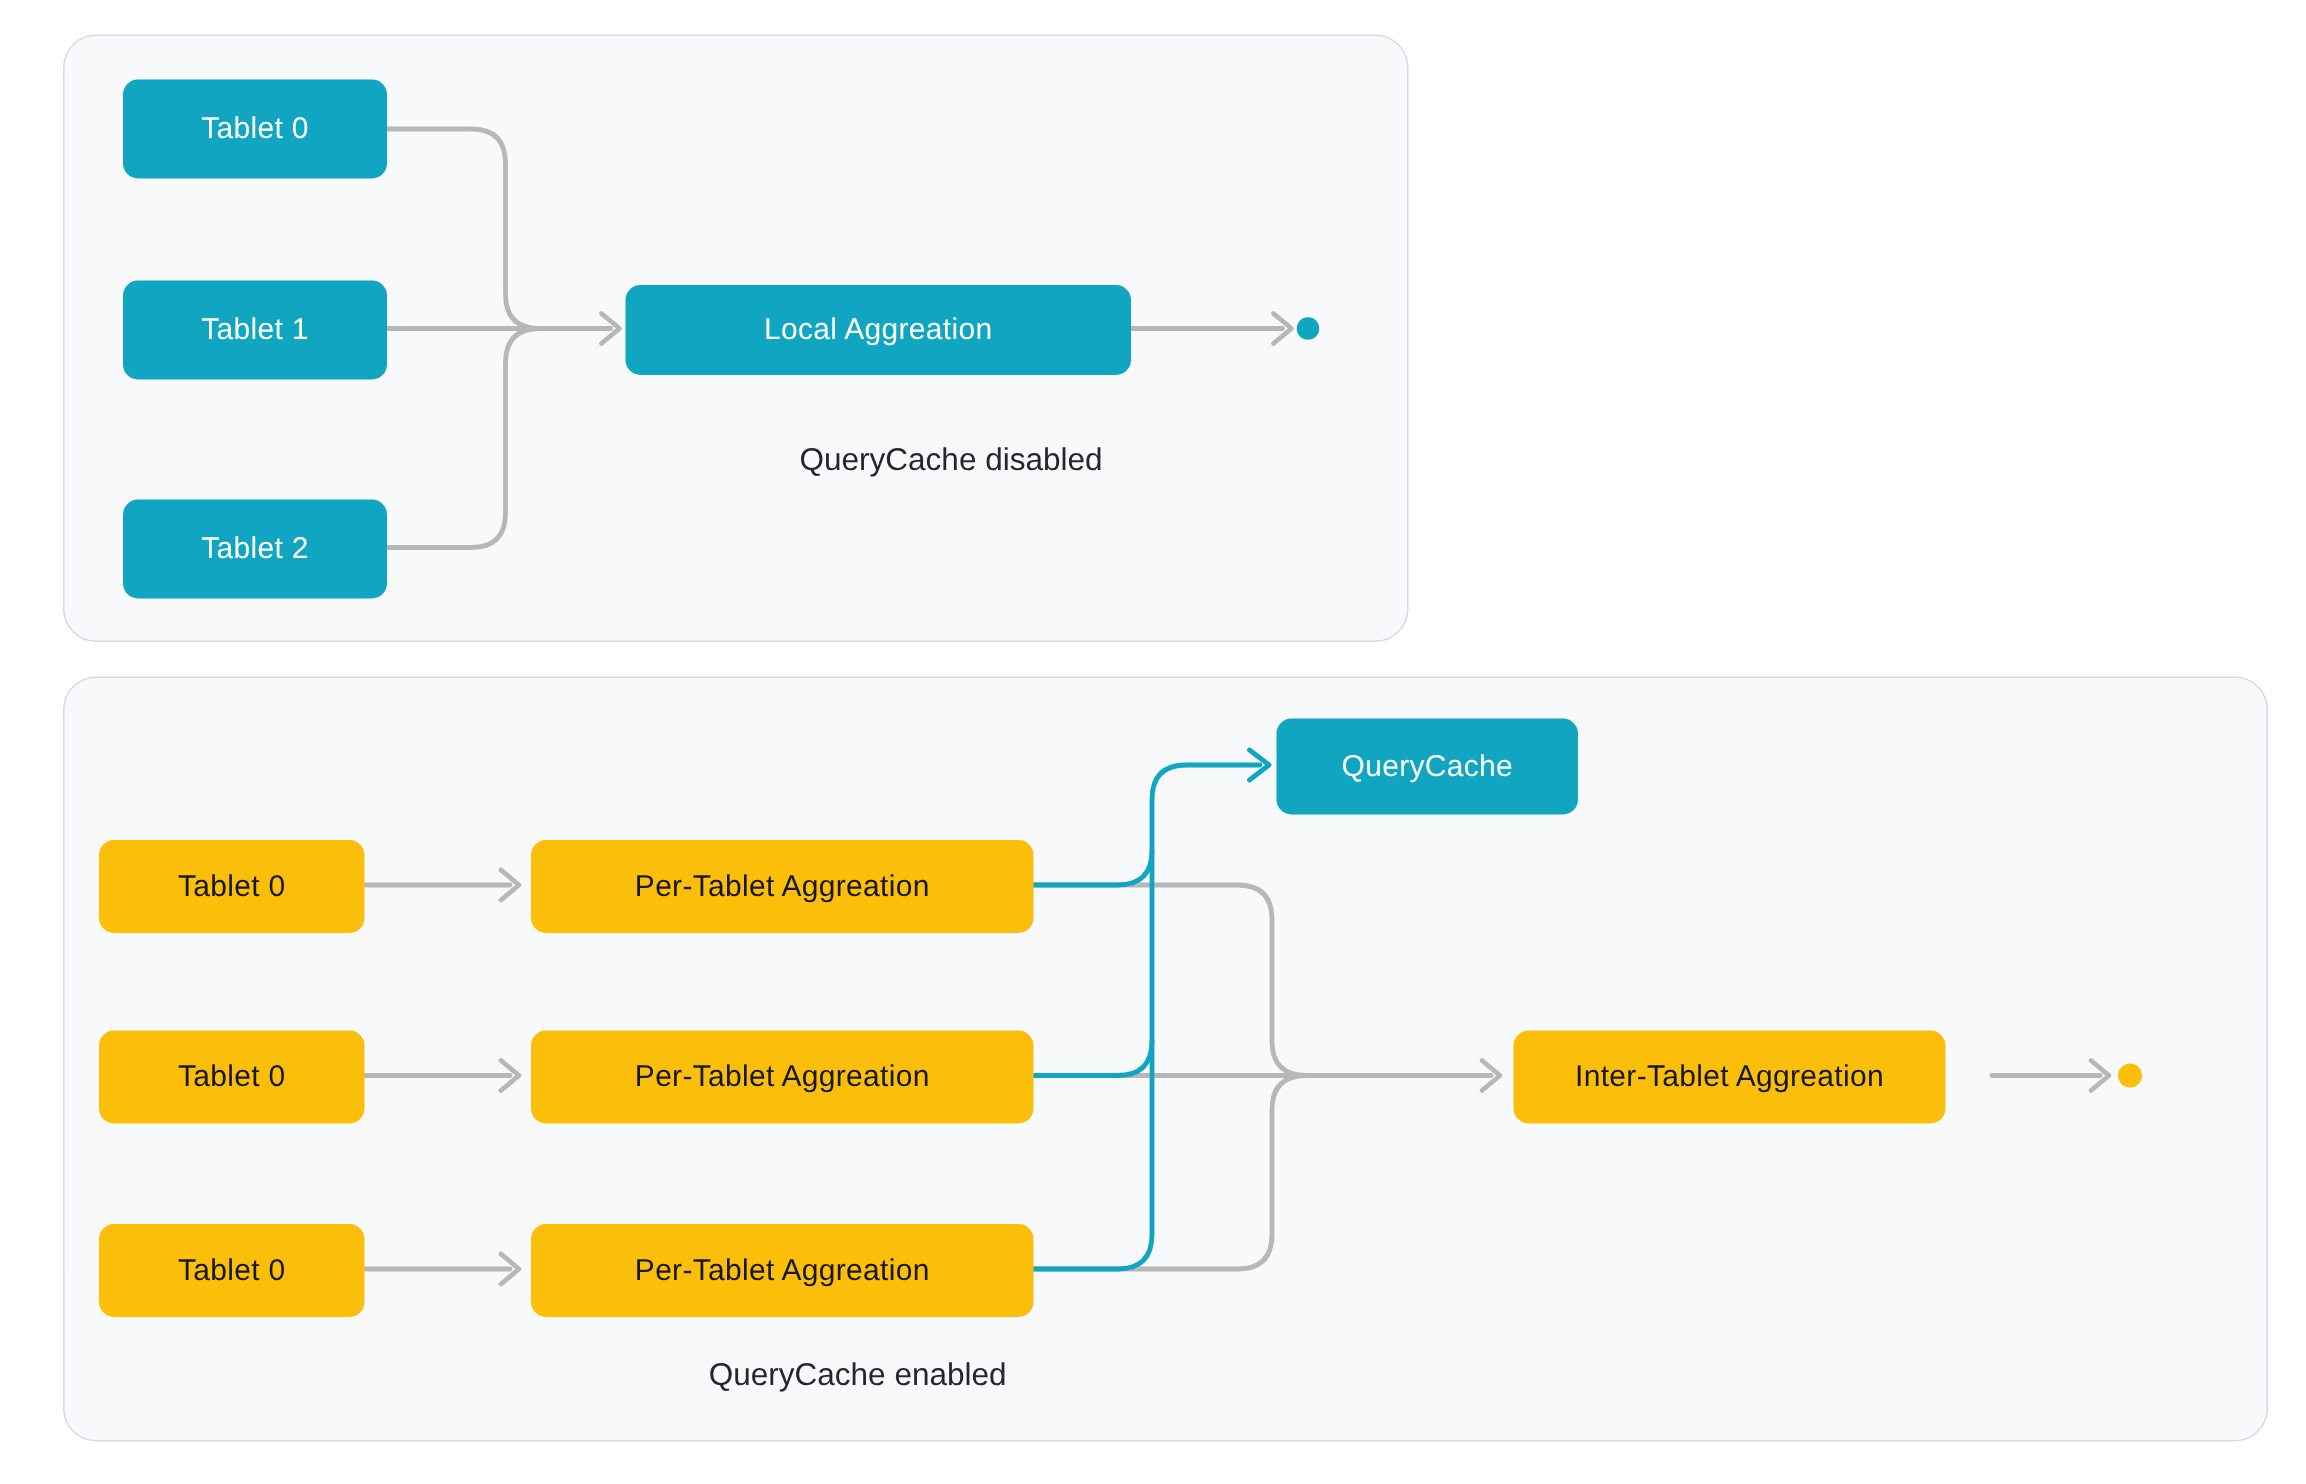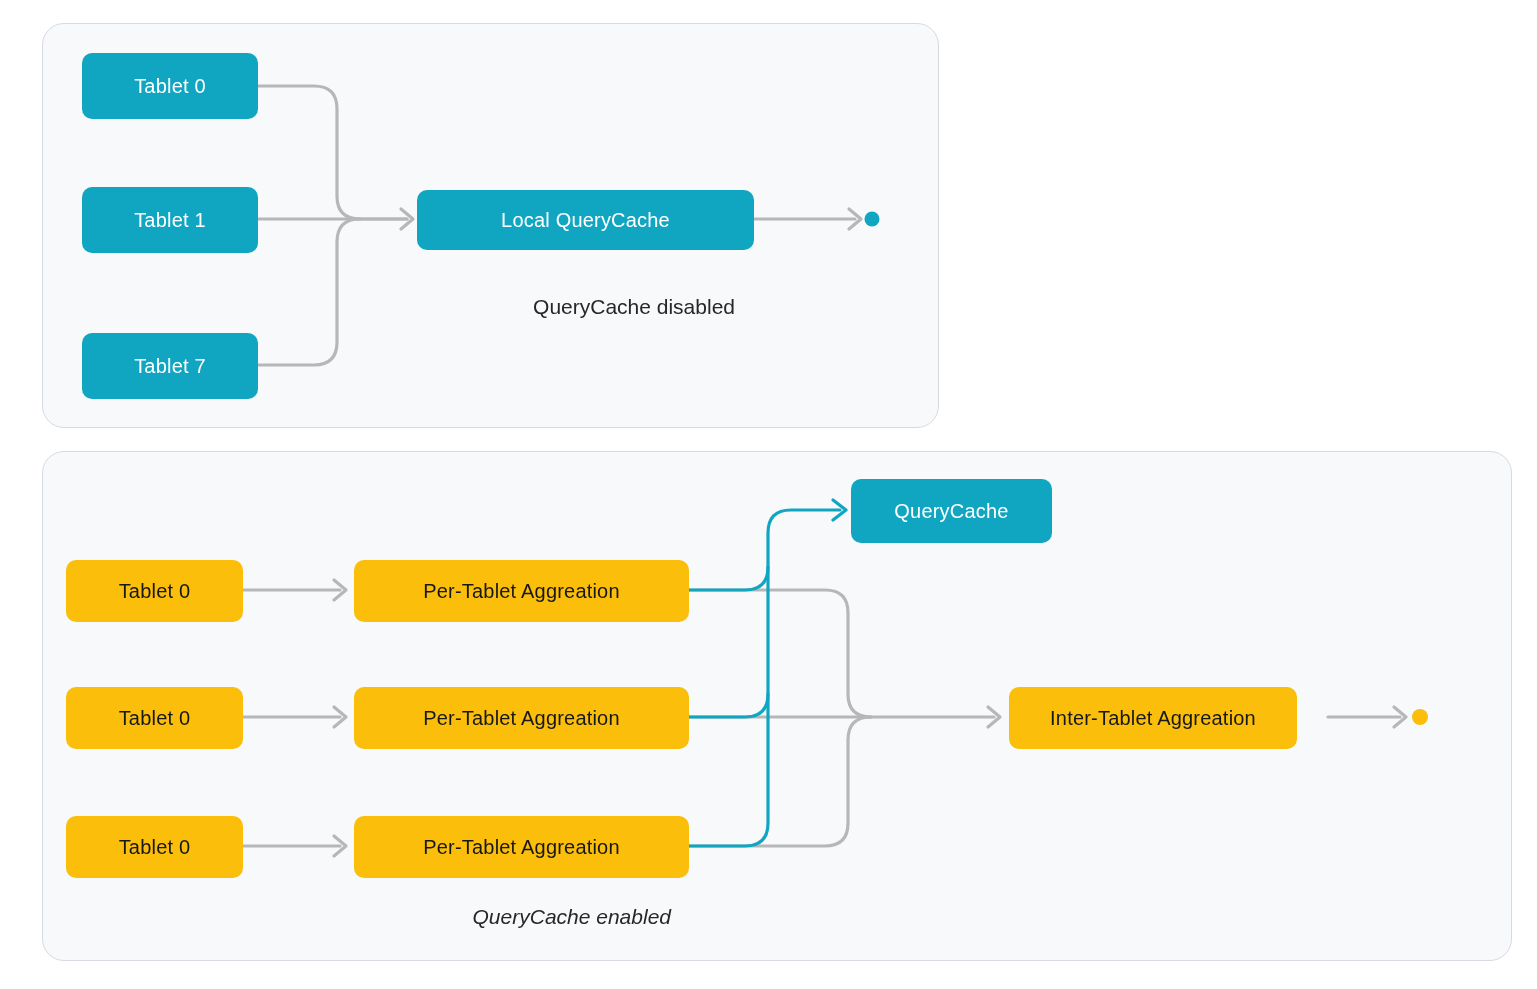--- a/index.html
+++ b/index.html
@@ -48,39 +48,39 @@
   
   .n-ba{left:23px;top:108px;width:177px;height:62px;}
   .n-bb{left:23px;top:235px;width:177px;height:62px;}
   .n-bc{left:23px;top:364px;width:177px;height:62px;}
   .n-pa{left:311px;top:108px;width:335px;height:62px;}
   .n-pb{left:311px;top:235px;width:335px;height:62px;}
   .n-pc{left:311px;top:364px;width:335px;height:62px;}
   .n-qc{left:808px;top:27px;width:201px;height:64px;}
   .n-inter{left:966px;top:235px;width:288px;height:62px;}
   .cap-populate{left:769px;top:112px;}
-  .cap-bottom{left:328px;top:453px;font-style:italic;}
+  .cap-bottom{left:328px;top:453px;}
 </style>
 </head>
 <body>
 
 <div class="canvas">
 
   <section class="panel panel-top">
     <div class="node node--teal n-t0">
       <span>Tablet 0</span>
     </div>
     <div class="node node--teal n-t1">
       <span>Tablet 1</span>
     </div>
     <div class="node node--teal n-t2">
-      <span>Tablet 7</span>
+      <span>Tablet 2</span>
     </div>
     <div class="node node--teal n-local">
-      <span>Local QueryCache</span>
+      <span>Local Aggreation</span>
     </div>
     <div class="caption cap-top">QueryCache disabled</div>
   </section>
 
   <section class="panel panel-bottom">
     <div class="node node--yellow n-ba">
       <span>Tablet 0</span>
     </div>
     <div class="node node--yellow n-bb">
       <span>Tablet 0</span>

